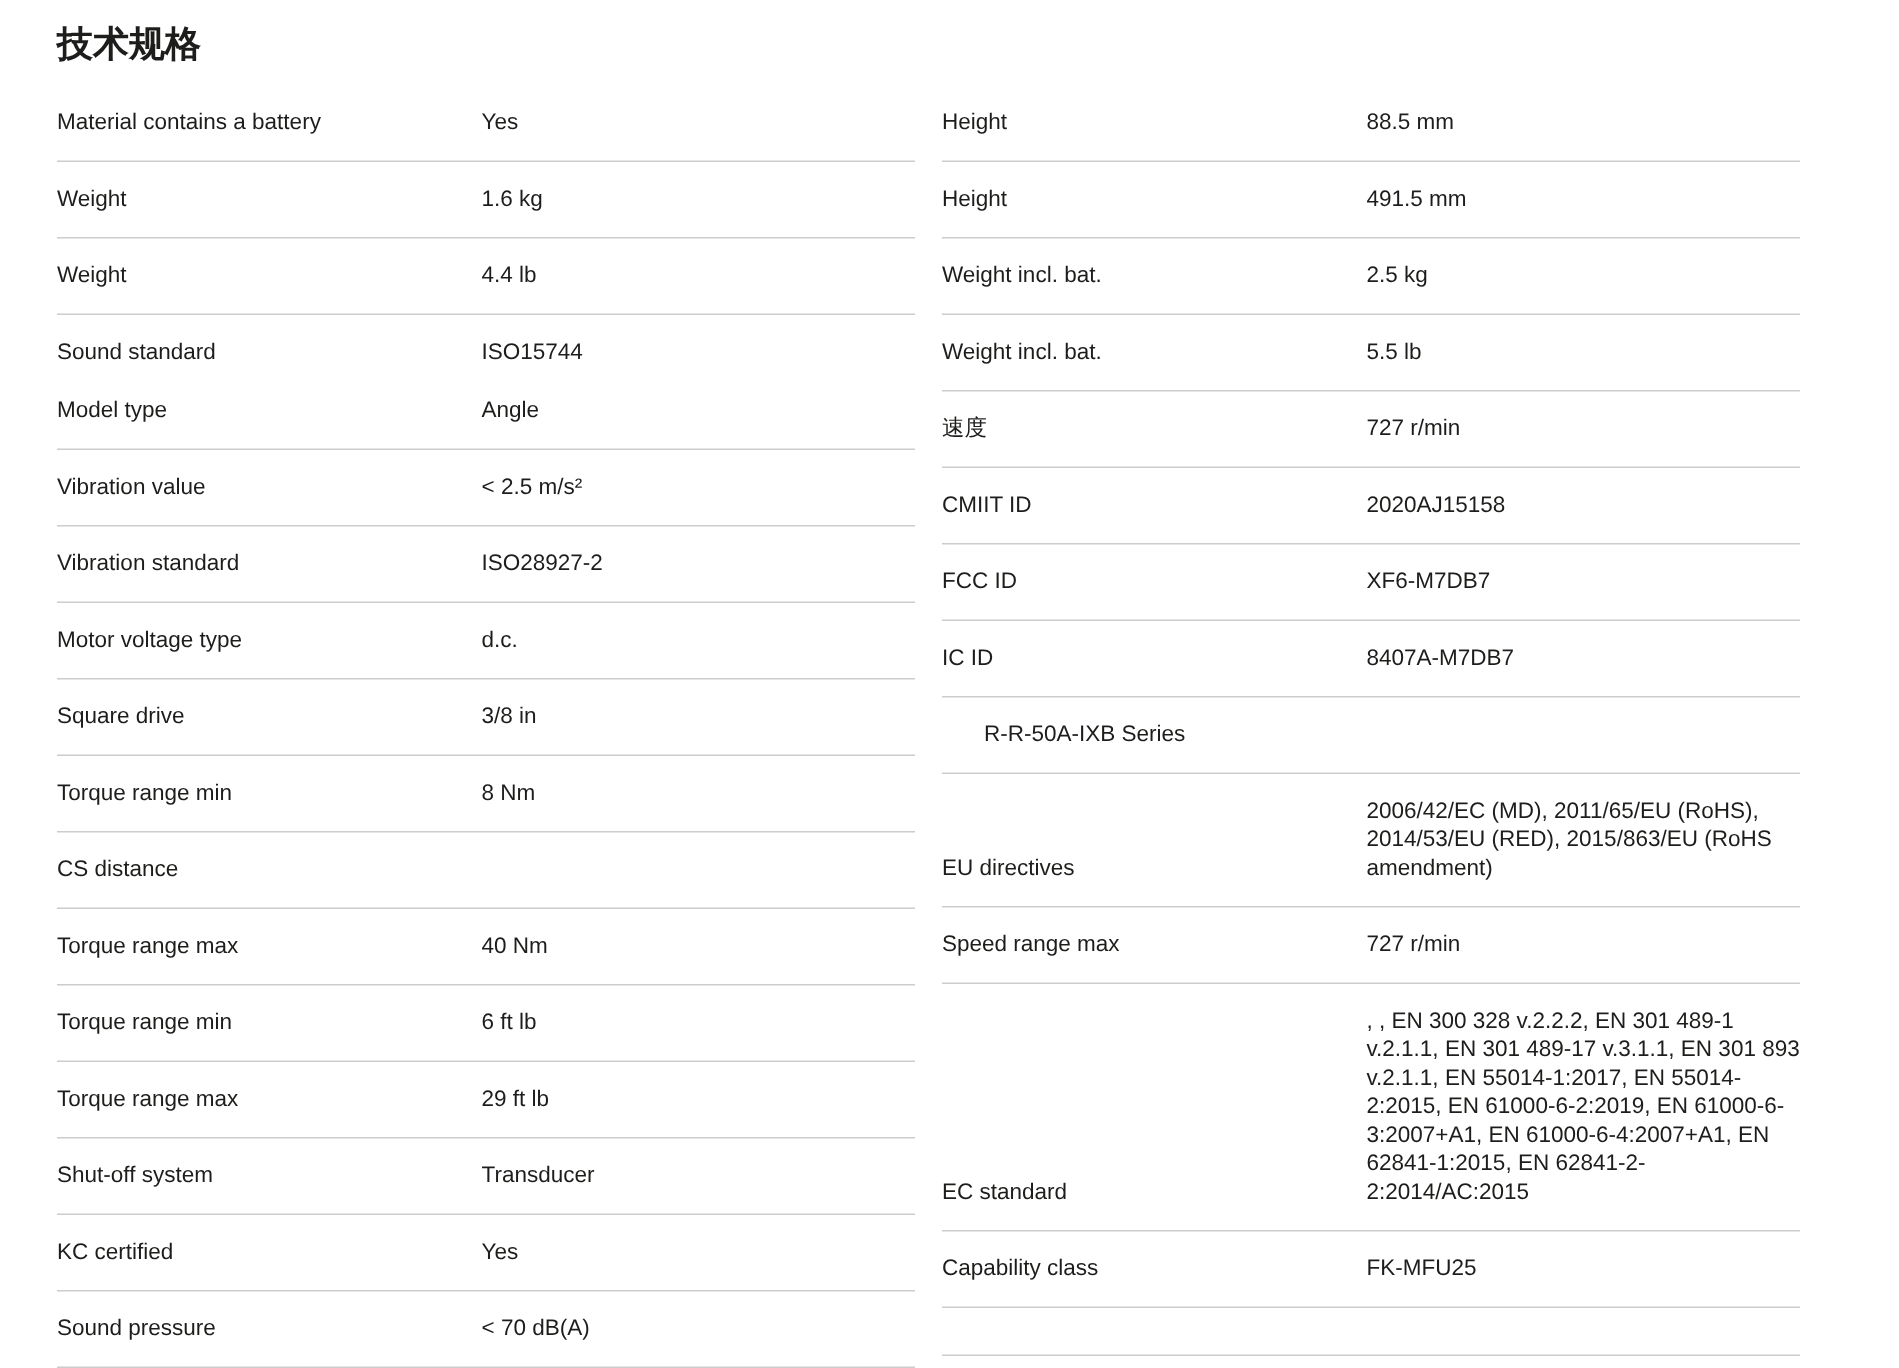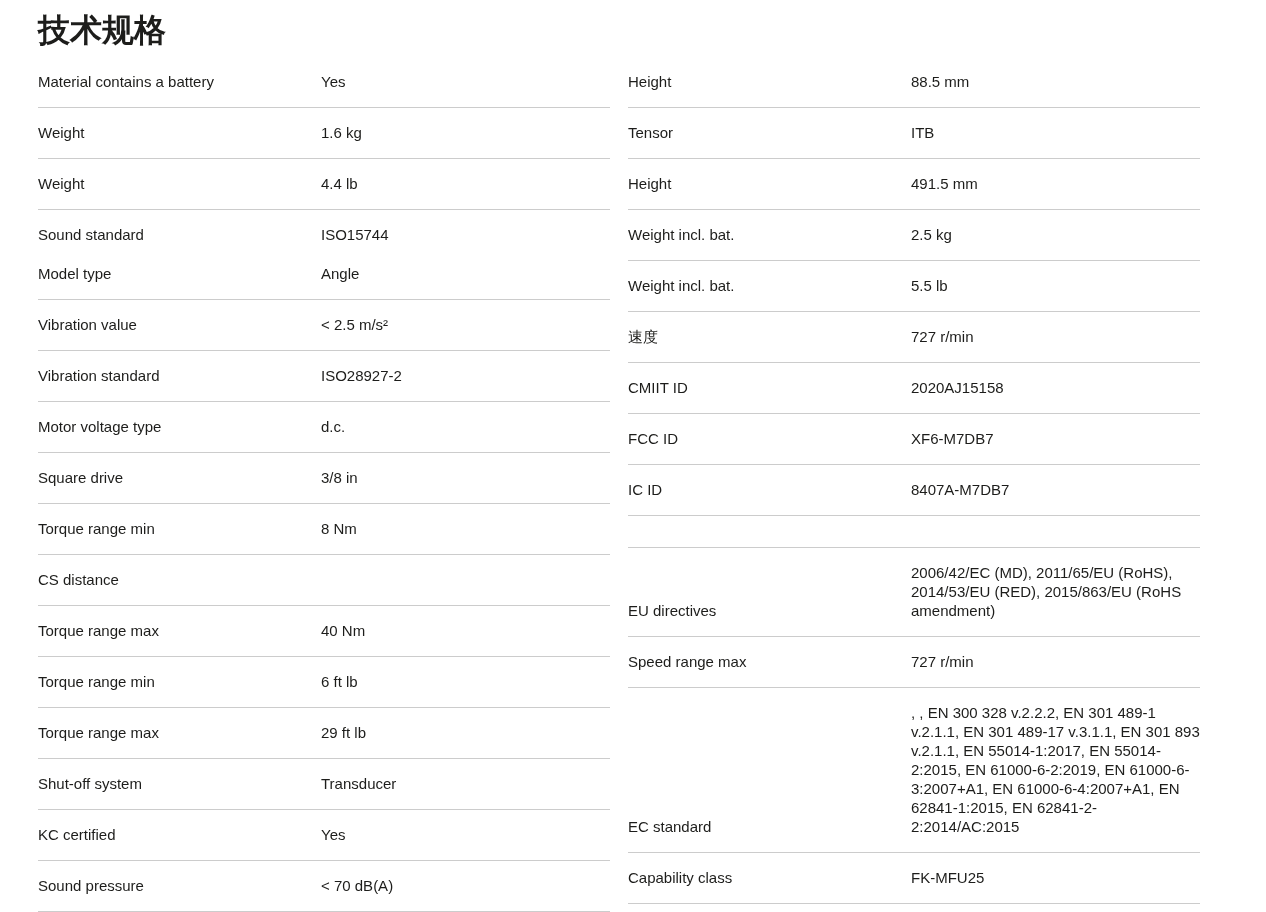--- a/index.html
+++ b/index.html
@@ -14,21 +14,21 @@
     font-family: "Liberation Sans", "DejaVu Sans", sans-serif;
     color: var(--text-color);
     font-size: 15px;
     line-height: 19px;
     overflow-x: hidden;
   }
   .page {
     padding: 14px 66px 0 38px;
   }
   .page-title {
-    font-size: 32px;
+    font-size: 24px;
     line-height: 32px;
     font-weight: 700;
     color: var(--text-color);
     margin: 0 0 11px 0;
   }
   .spec-grid {
     display: grid;
     grid-template-columns: 572px 572px;
     column-gap: 18px;
     align-items: start;
@@ -131,24 +131,20 @@
           <div class="spec-label">Sound pressure</div>
           <div class="spec-value">&lt; 70 dB(A)</div>
         </div>
       </div>
     <div class="spec-col">
         <div class="spec-row">
           <div class="spec-label">Height</div>
           <div class="spec-value">88.5 mm</div>
         </div>
         <div class="spec-row">
-          <div class="spec-label">Tensor</div>
-          <div class="spec-value">ITB</div>
-        </div>
-        <div class="spec-row">
           <div class="spec-label">Height</div>
           <div class="spec-value">491.5 mm</div>
         </div>
         <div class="spec-row">
           <div class="spec-label">Weight incl. bat.</div>
           <div class="spec-value">2.5 kg</div>
         </div>
         <div class="spec-row">
           <div class="spec-label">Weight incl. bat.</div>
           <div class="spec-value">5.5 lb</div>
@@ -163,20 +159,21 @@
         </div>
         <div class="spec-row">
           <div class="spec-label">FCC ID</div>
           <div class="spec-value">XF6-M7DB7</div>
         </div>
         <div class="spec-row">
           <div class="spec-label">IC ID</div>
           <div class="spec-value">8407A-M7DB7</div>
         </div>
         <div class="spec-row">
+          <div class="spec-value">R-R-50A-IXB Series</div>
         </div>
         <div class="spec-row">
           <div class="spec-label">EU directives</div>
           <div class="spec-value">2006/42/EC (MD), 2011/65/EU (RoHS), 2014/53/EU (RED), 2015/863/EU (RoHS amendment)</div>
         </div>
         <div class="spec-row">
           <div class="spec-label">Speed range max</div>
           <div class="spec-value">727 r/min</div>
         </div>
         <div class="spec-row">

